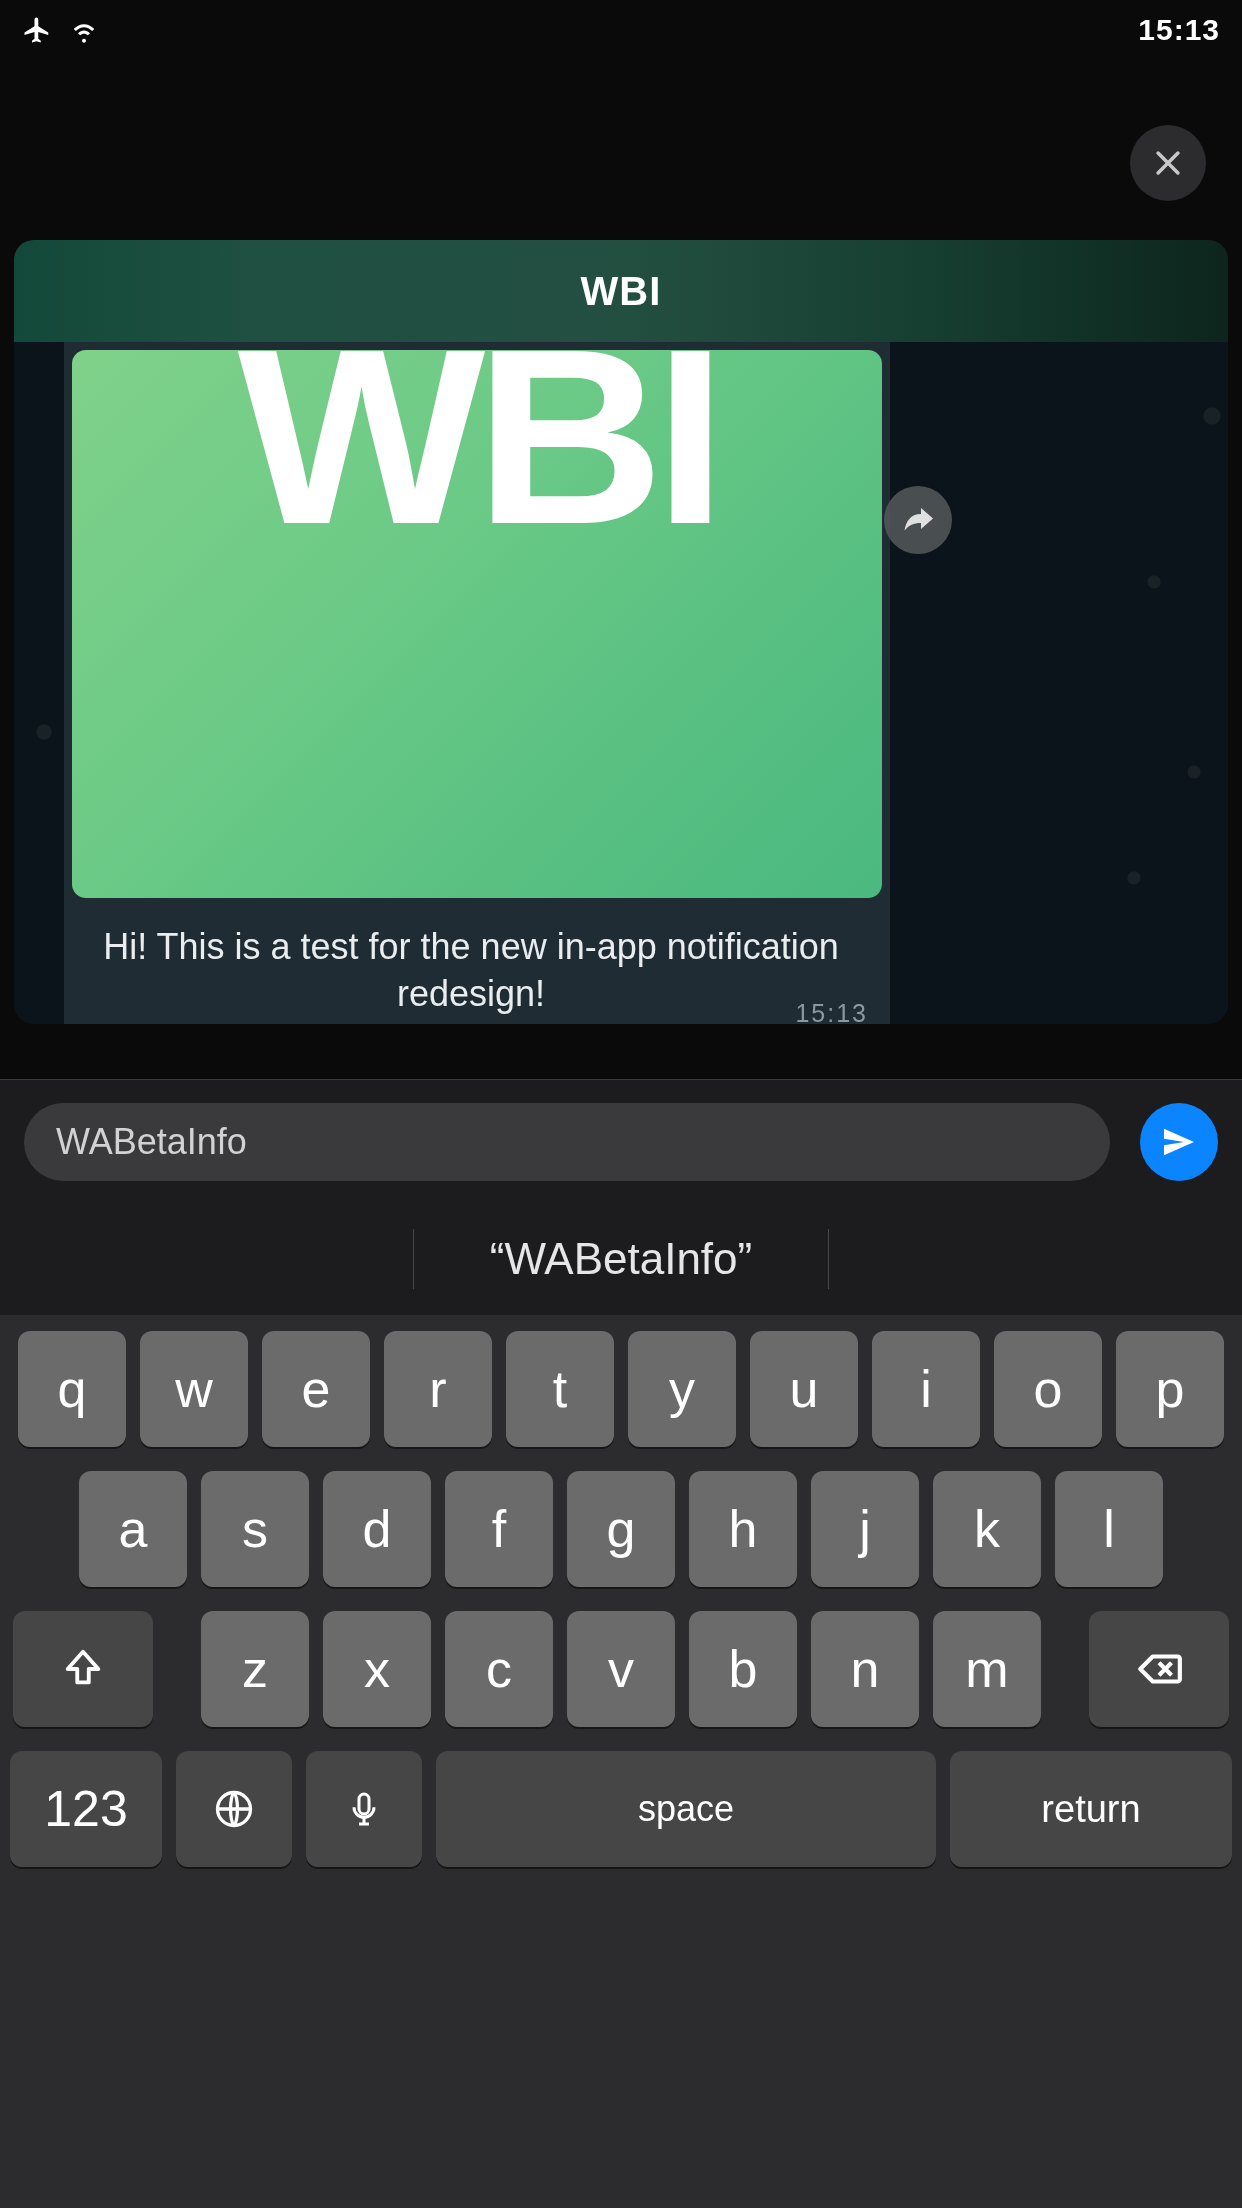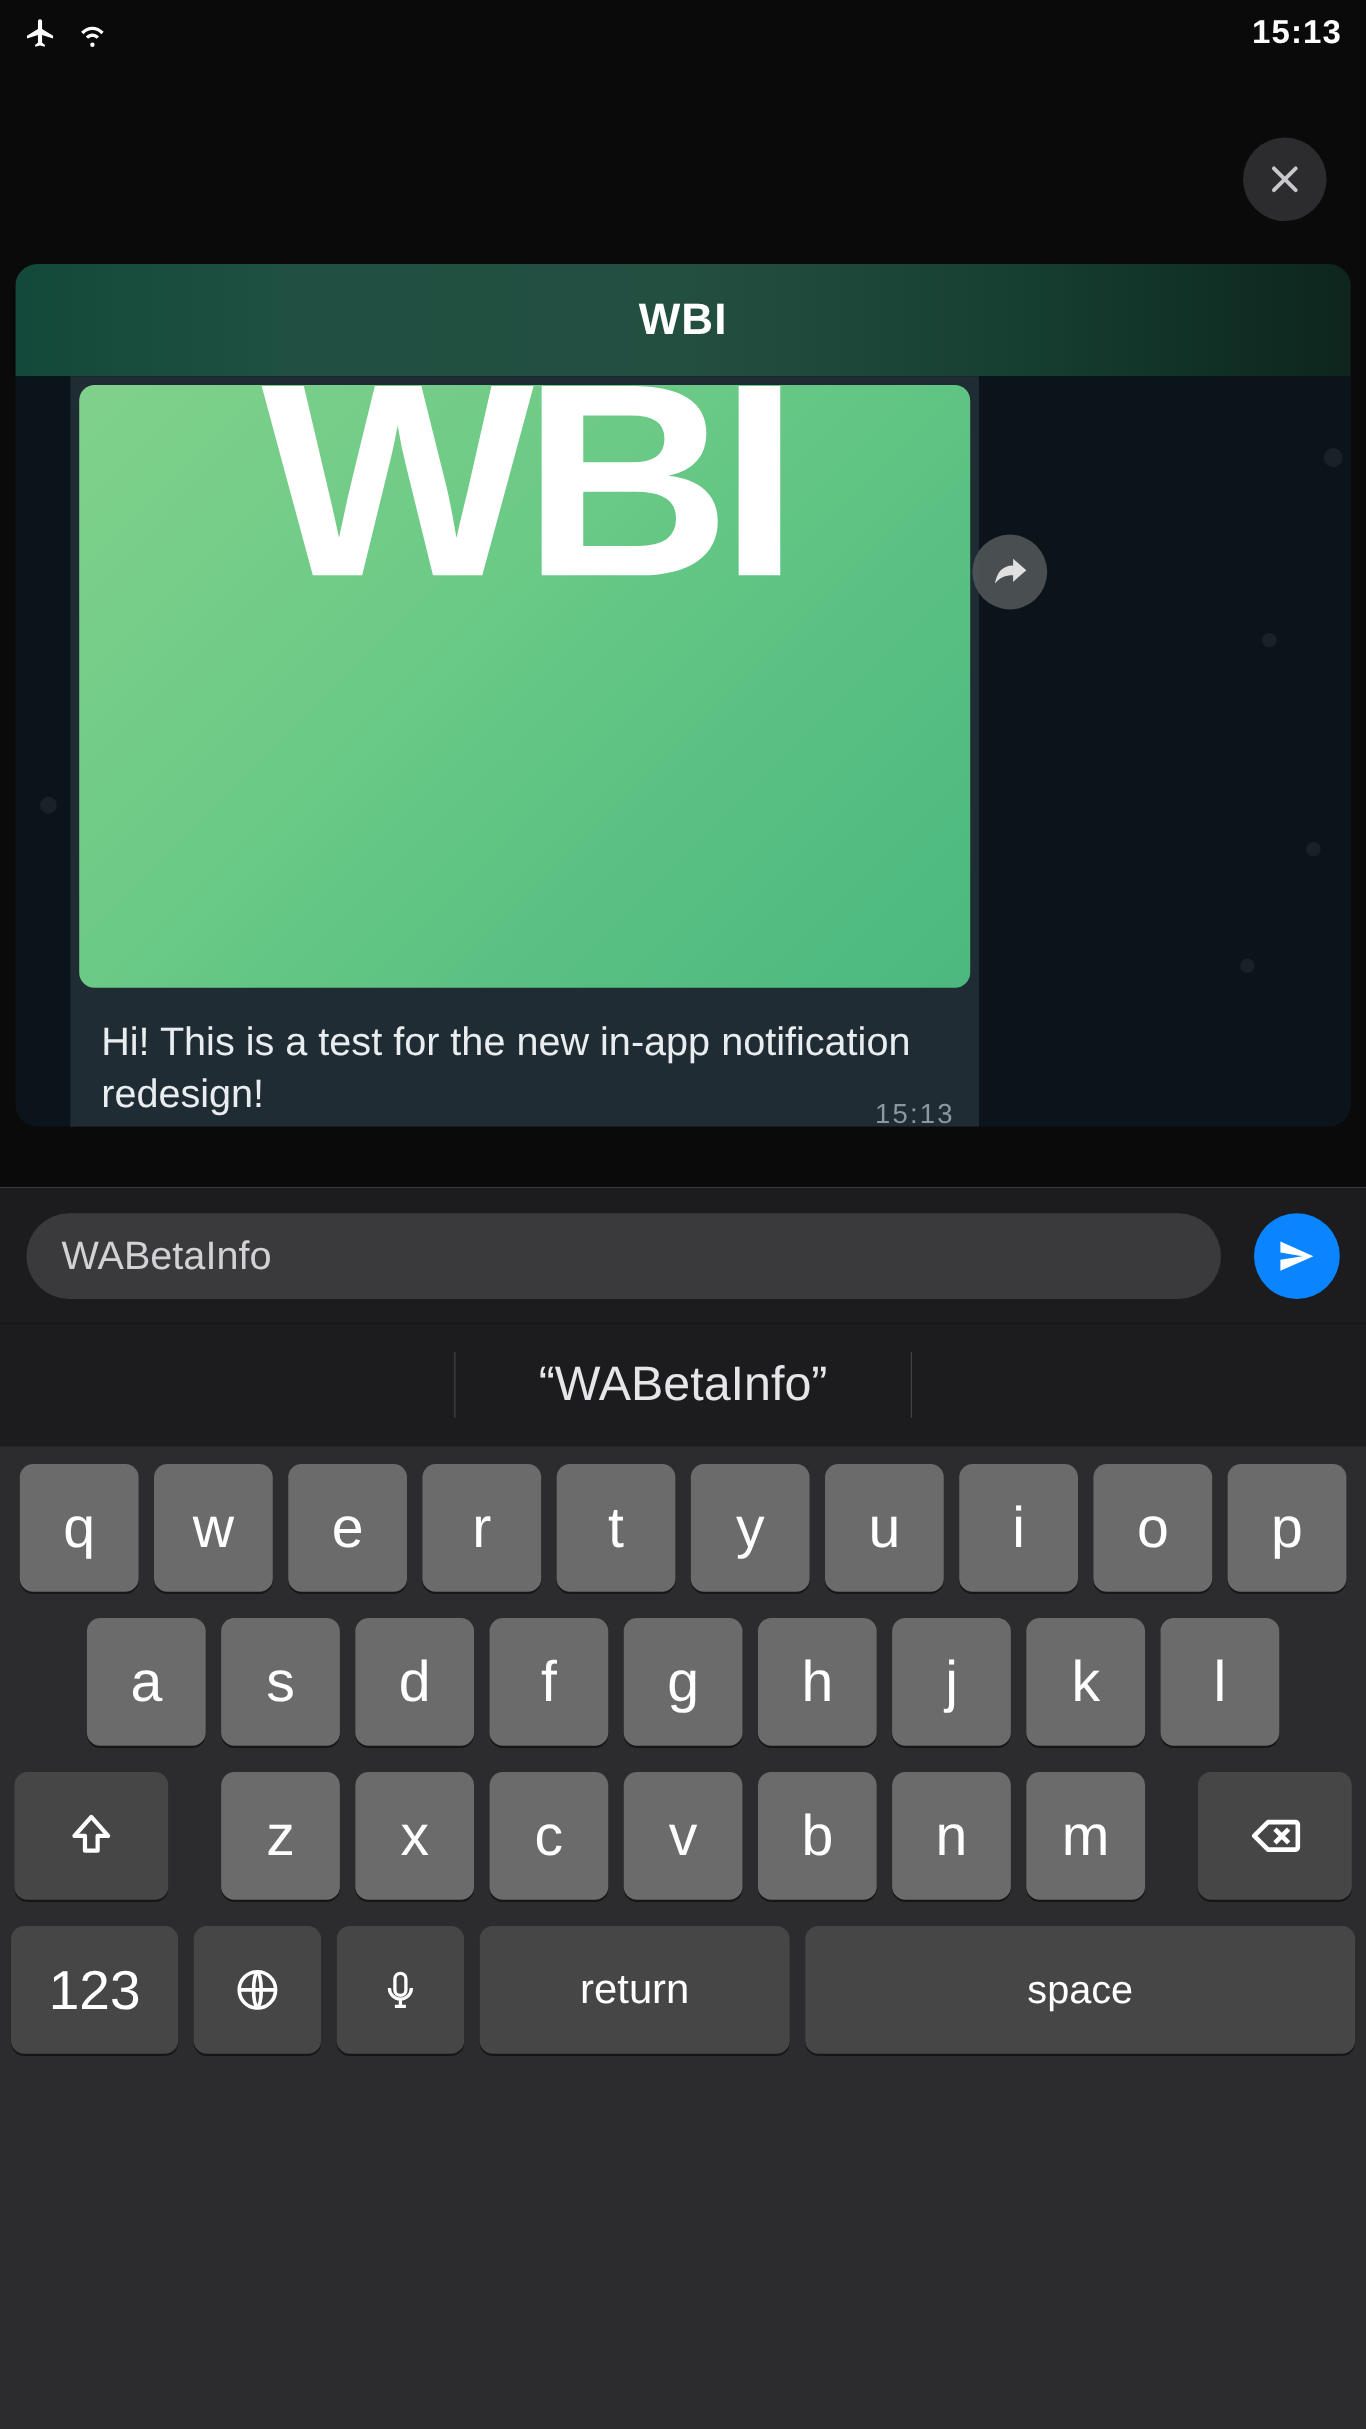--- a/index.html
+++ b/index.html
@@ -104,20 +104,21 @@
     line-height: 1;
     transform: scaleX(1.05);
     margin-top: -42px;
   }
   .bubble-text {
     padding: 18px 40px 24px 28px;
     font-size: 36px;
     line-height: 1.3;
     color: #e9edef;
     position: relative;
+    text-align: center;
   }
   .bubble-time {
     position: absolute;
     right: 22px;
     bottom: 12px;
     font-size: 25px;
     color: #8b999f;
     letter-spacing: 2px;
   }
   .bubble-tail {
@@ -360,17 +361,17 @@
         </span>
       </div>
       <div class="key dark mic">
         <span>
           <svg width="40" height="40" viewBox="0 0 24 24" fill="none" stroke="#fff" stroke-width="1.8">
               <rect x="9" y="3" width="6" height="12" rx="3"></rect>
               <path d="M6 11a6 6 0 0 0 12 0M12 17v4M9 21h6"></path>
             </svg>
         </span>
       </div>
+      <div class="key dark space">space</div>
       <div class="key dark return">return</div>
-      <div class="key dark space">space</div>
     </div>
   </div>
 </div>
 
 </body></html>

